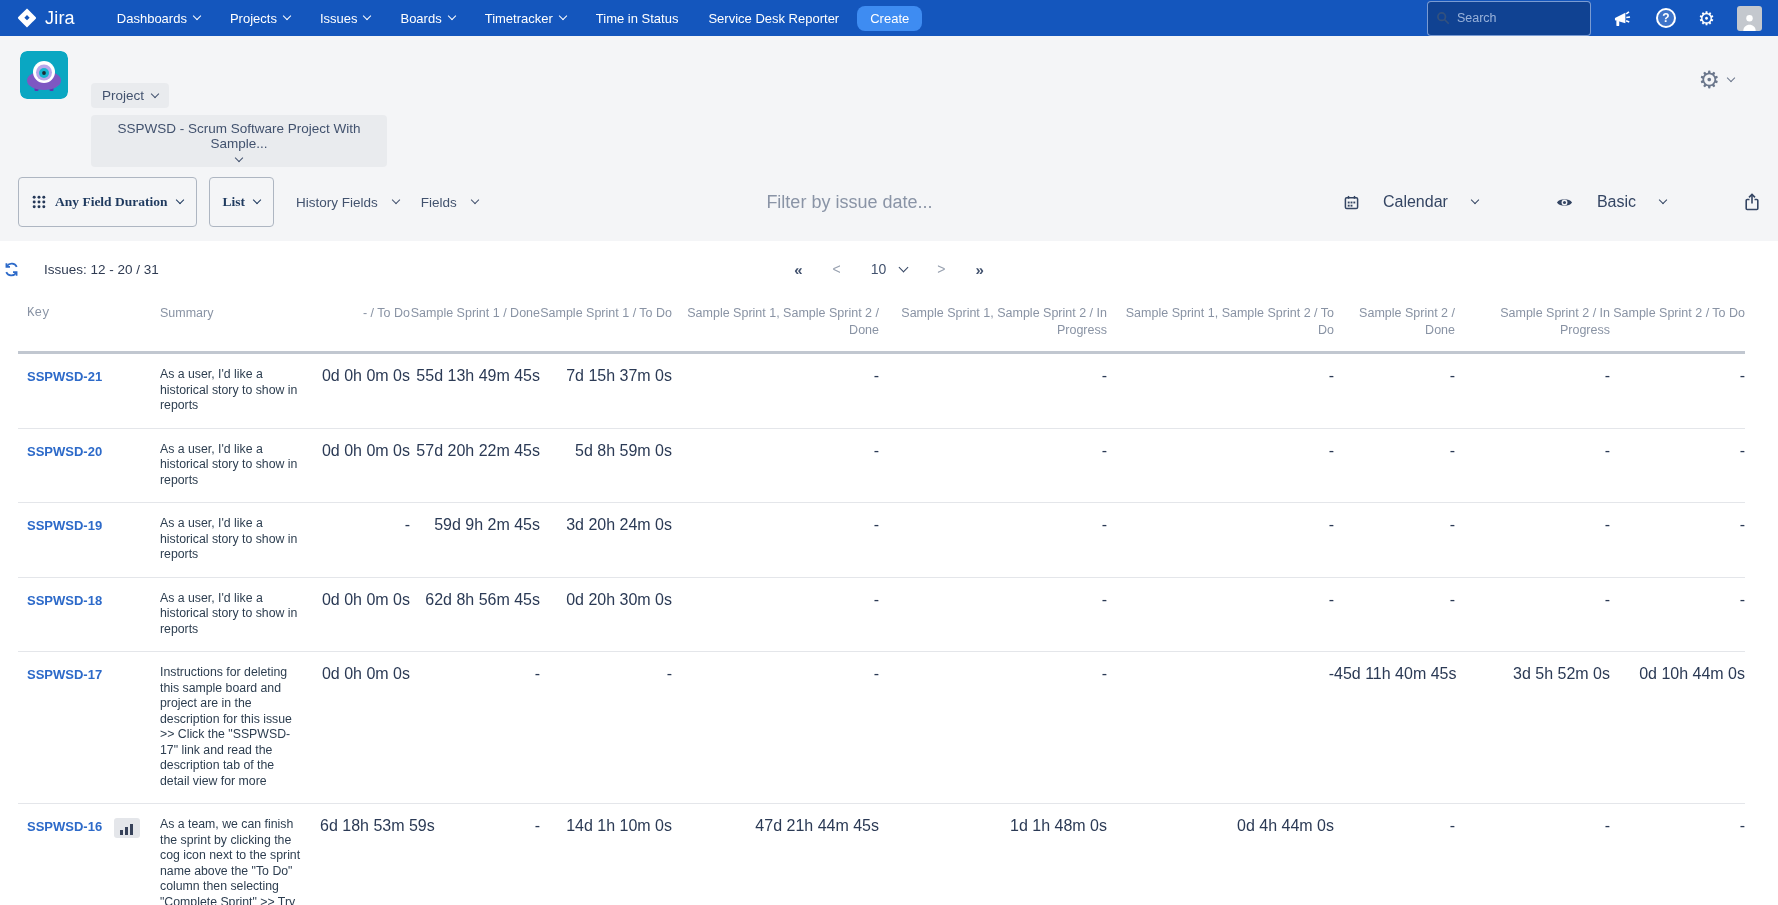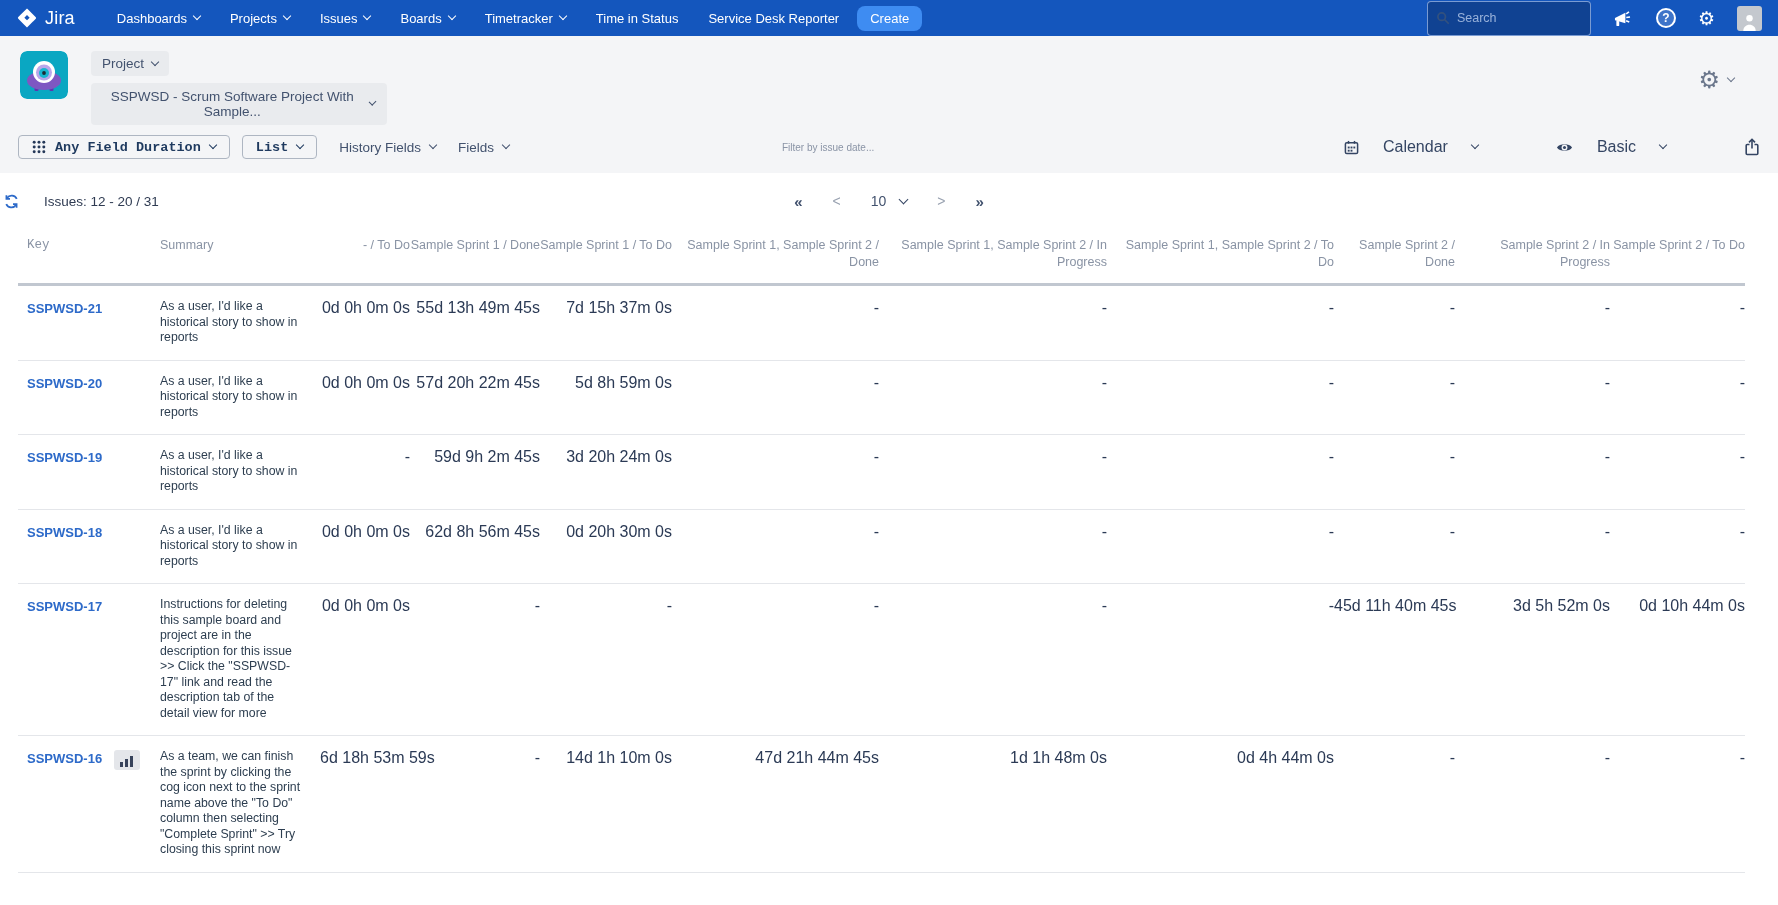--- a/index.html
+++ b/index.html
@@ -20,33 +20,33 @@
   .search-box input::placeholder { color:rgba(222,235,255,.65); }
   .nav-icon { display:flex; align-items:center; justify-content:center; cursor:pointer; }
   .help-circle { width:20px; height:20px; border:2px solid #fff; border-radius:50%; background:rgba(255,255,255,.18); color:#fff; font-size:12px; font-weight:bold; display:flex; align-items:center; justify-content:center; }
   .gear-white { font-size:19px; color:#fff; line-height:1; }
   .avatar-box { width:25px; height:25px; background:#C4C8CE; border-radius:3px; display:flex; align-items:flex-end; justify-content:center; overflow:hidden; }
 
   
   .gray-zone { background:#F4F5F7; padding-bottom:12px; }
   .proj-header { display:flex; align-items:flex-start; padding:15px 20px 4px 20px; position:relative; }
   .proj-avatar { width:48px; height:48px; border-radius:7px; overflow:hidden; margin-right:23px; flex:none; }
-  .proj-col { display:flex; flex-direction:column; gap:7px; }
+  .proj-col { display:flex; flex-direction:column; gap:7px;margin-top:32px; }
   .pill-btn { display:inline-flex; align-items:center; gap:8px; background:#E9EBEE; border:none; border-radius:4px; font-size:13.5px; color:#42526E; padding:5px 11px; cursor:pointer; font-family:inherit; }
-  .proj-select { width:296px; justify-content:space-between; padding:6px 12px; }
+  .proj-select { width:296px; justify-content:space-between; padding:6px 12px;flex-direction:column; }
   .hdr-gear { position:absolute; right:44px; top:32px; display:flex; align-items:center; gap:8px; color:#6B778C; cursor:pointer; }
   .hdr-gear .gear-glyph { font-size:24px; line-height:1; }
 
   
   .toolbar { display:flex; align-items:center; padding:6px 18px 2px 18px; }
   .tb-left { display:flex; align-items:center; gap:12px; }
-  .tb-btn { display:inline-flex; align-items:center; gap:9px; background:transparent; border:1px solid #AEB6C2; border-radius:4px; height:24px; padding:0 13px; font-size:13.5px; font-weight:bold; color:#1F3A5F; cursor:pointer; font-family:Liberation Mono, monospace; }
-  .tb-link { display:inline-flex; align-items:center; gap:9px; font-size:13.5px; color:#42526E; cursor:pointer; margin-left:10px; }
+  .tb-btn { display:inline-flex; align-items:center; gap:9px; background:transparent; border:1px solid #AEB6C2; border-radius:4px; height:50px; padding:0 13px; font-size:13.5px; font-weight:bold; color:#1F3A5F; cursor:pointer; font-family:Liberation Serif, serif; }
+  .tb-link { display:inline-flex; align-items:center; gap:15px; font-size:13.5px; color:#42526E; cursor:pointer; margin-left:10px; }
   .tb-center { flex:1; display:flex; justify-content:center; }
-  .filter-input { border:none; background:transparent; outline:none; width:262px; font-size:10px; color:#42526E; font-family:inherit;margin-left:17px; }
+  .filter-input { border:none; background:transparent; outline:none; width:262px; font-size:18px; color:#42526E; font-family:inherit;margin-left:17px; }
   .filter-input::placeholder { color:#8A94A6; }
   .tb-right { display:flex; align-items:center; gap:34px; }
   .tb-ctrl { display:inline-flex; align-items:center; gap:24px; font-size:16px; color:#344563; cursor:pointer;margin-left:44px; }
 
   
   .results-row { position:relative; height:44px; display:flex; align-items:center; justify-content:center; background:#fff; margin-top:6px; }
   .issues-count { position:absolute; left:4px; display:flex; align-items:center; gap:25px; font-size:13.5px; color:#2F3B52; }
   .pager { display:flex; align-items:center; gap:30px; font-size:14px; }
   .pg-first,.pg-last { font-weight:bold; color:#42526E; font-size:15px; cursor:pointer; }
   .pg-prev,.pg-next { color:#97A0AF; cursor:pointer; }

